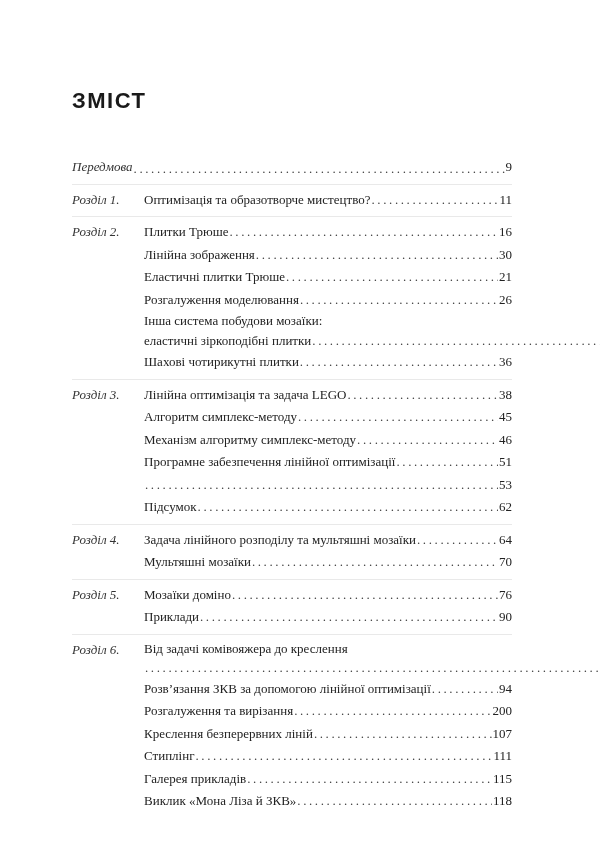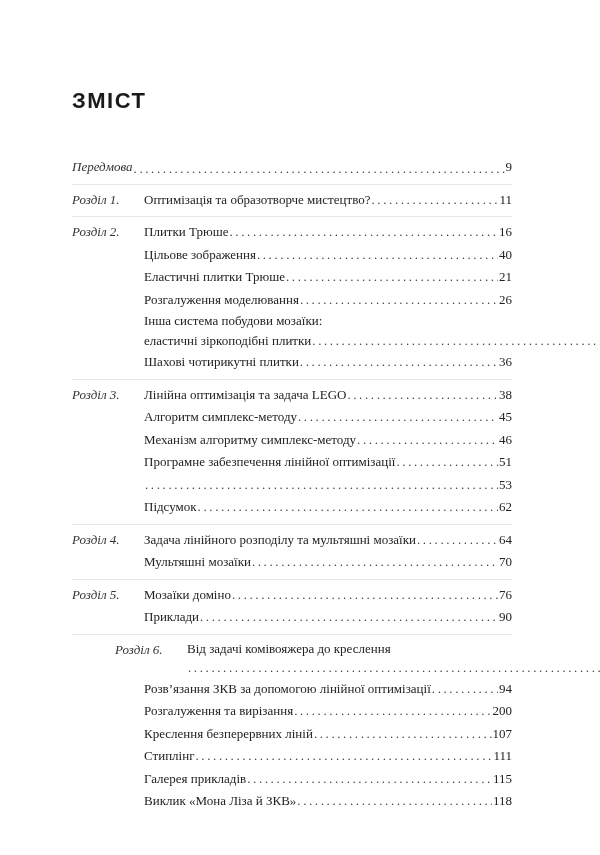--- a/index.html
+++ b/index.html
@@ -62,23 +62,23 @@
       <span class="label">Розділ 2.</span>
       <span class="entry">
         <span class="title-text">Плитки Трюше</span>
         <span class="dots"></span>
         <span class="page">16</span>
       </span>
     </div>
     <div class="row">
       <span class="label"></span>
       <span class="entry">
-        <span class="title-text">Цільове зображення</span>
-        <span class="dots"></span>
-        <span class="page">40</span>
+        <span class="title-text">Лінійна зображення</span>
+        <span class="dots"></span>
+        <span class="page">30</span>
       </span>
     </div>
     <div class="row">
       <span class="label"></span>
       <span class="entry">
         <span class="title-text">Еластичні плитки Трюше</span>
         <span class="dots"></span>
         <span class="page">21</span>
       </span>
     </div>
@@ -194,21 +194,21 @@
       <span class="entry">
         <span class="title-text">Приклади</span>
         <span class="dots"></span>
         <span class="page">90</span>
       </span>
     </div>
   </div>
 
   <div class="section">
     <div class="row tall">
-      <span class="label" style="align-self:flex-start;margin-left:43px;">Розділ 6.</span>
+      <span class="label" style="align-self:flex-start;">Розділ 6.</span>
       <span class="title-block">
         <span class="line1 title-text">Від задачі комівояжера до креслення</span>
         <span class="line2">
           <span class="dots"></span>
 
         </span>
       </span>
     </div>
     <div class="row">
       <span class="label"></span>

